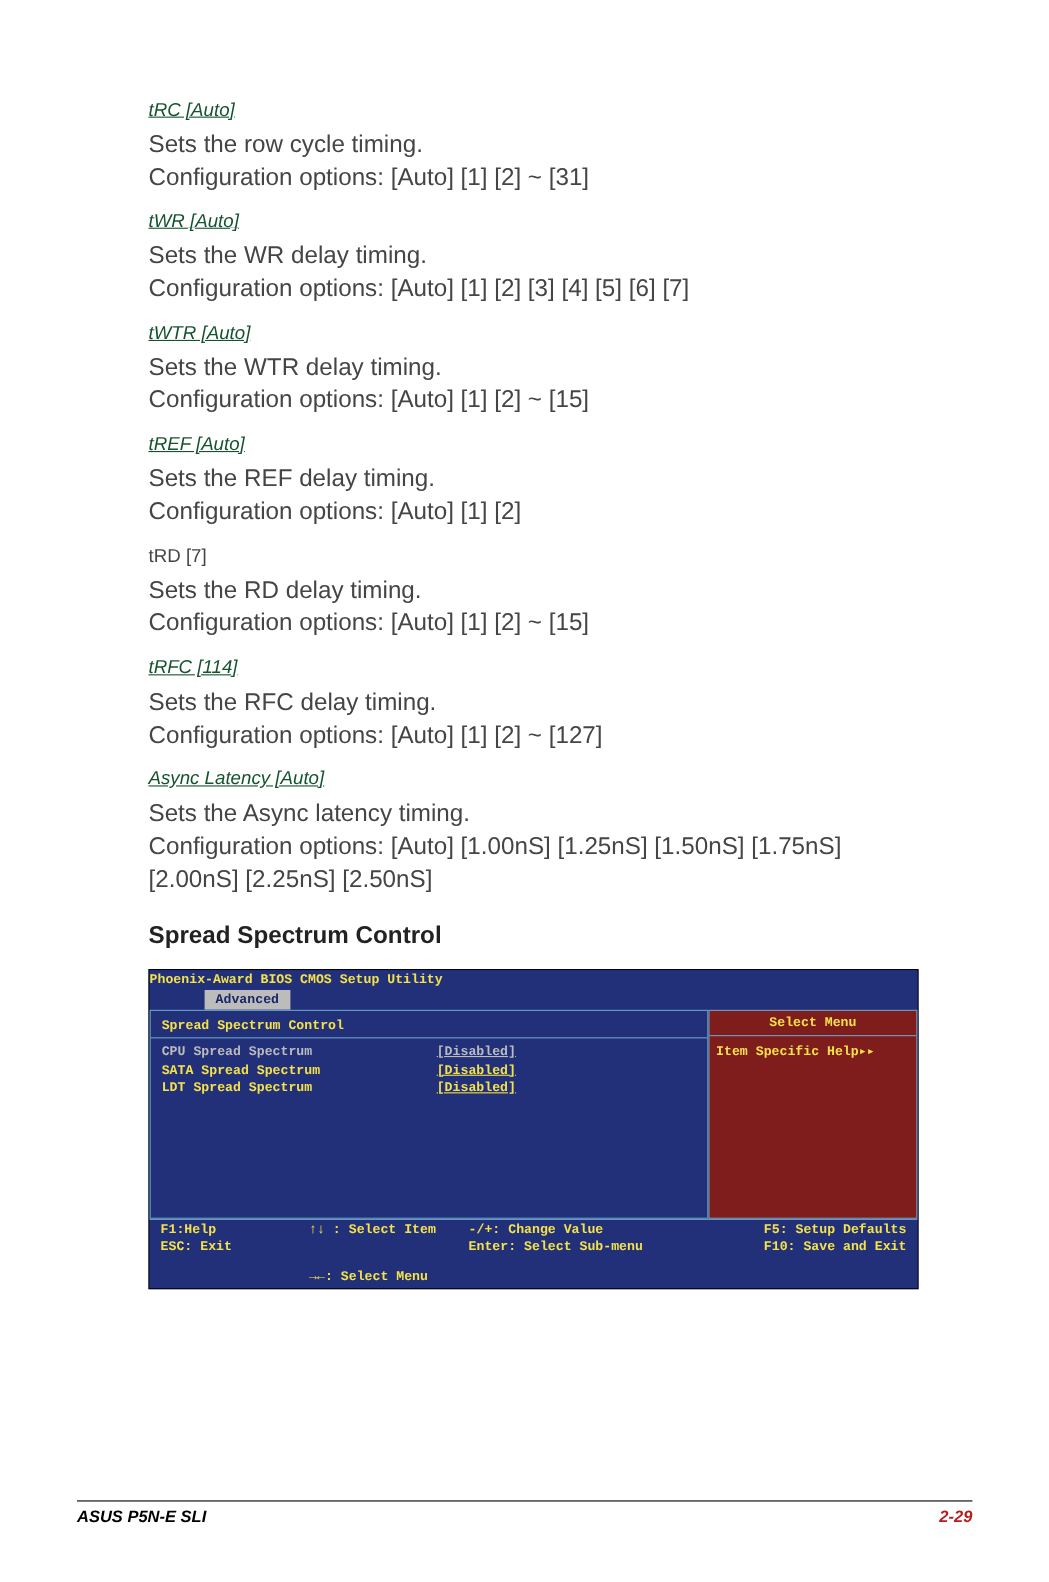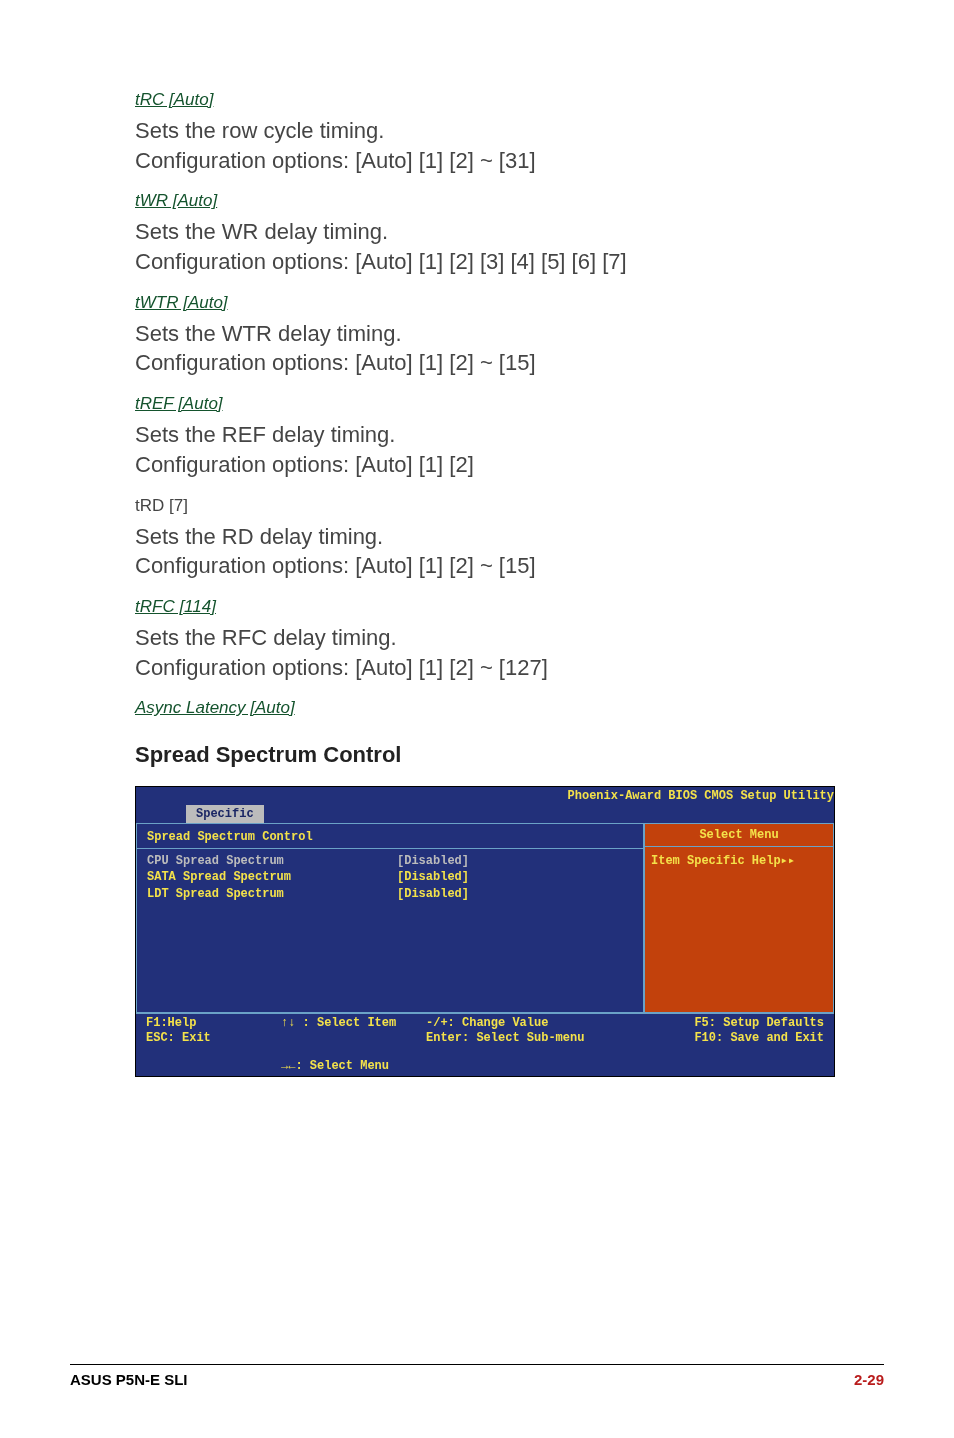--- a/index.html
+++ b/index.html
@@ -45,21 +45,21 @@
     border: 1px solid #000;
     width: 700px;
     margin: 0 0 0 0;
     font-family: "Courier New", monospace;
     font-size: 12px;
     background: #22307a;
   }
   .bios-titlebar {
     background: #22307a;
     color: #f4e24a;
-    text-align: right;
+    text-align: left;
     padding: 2px 0;
     font-weight: bold;
   }
   .bios-tabrow {
     background: #22307a;
     padding: 0 0 0 50px;
     height: 18px;
   }
   .bios-tab {
     display: inline-block;
@@ -75,21 +75,21 @@
   }
   .bios-left {
     flex: 1;
     border: 1px solid #6ba2c7;
     background: #22307a;
     padding: 4px 0 0 0;
   }
   .bios-right {
     width: 190px;
     border: 1px solid #6ba2c7;
-    background: #c2410c;
+    background: #7f1d1d;
     padding: 0;
   }
   .bios-subheader {
     color: #f4e24a;
     font-weight: bold;
     padding: 2px 10px 4px 10px;
   }
   .bios-selectmenu {
     color: #f4e24a;
     font-weight: bold;
@@ -111,20 +111,21 @@
     line-height: 1.35;
   }
   .bios-label {
     width: 250px;
     color: #f4e24a;
     font-weight: bold;
   }
   .bios-value {
     color: #f4e24a;
     font-weight: bold;
+    text-decoration: underline;
   }
   .bios-row.gray .bios-label,
   .bios-row.gray .bios-value {
     color: #bcbcbc;
   }
   .bios-footer {
     background: #22307a;
     color: #f4e24a;
     font-weight: bold;
     display: flex;
@@ -149,20 +150,21 @@
     padding: 0 70px;
   }
   .page-footer hr {
     border: none;
     border-top: 1px solid #000;
     margin-bottom: 6px;
   }
   .page-footer .row {
     display: flex;
     justify-content: space-between;
+    font-style: italic;
   }
   .page-footer .left {
     font-family: Arial, sans-serif;
     font-size: 15px;
     font-weight: bold;
     color: #000;
   }
   .page-footer .right {
     font-family: Arial, sans-serif;
     font-size: 15px;
@@ -200,28 +202,29 @@
     <div class="item-desc">Sets the RD delay timing.<br>Configuration options: [Auto] [1] [2] ~ [15]</div>
   </div>
 
   <div class="item-block">
     <div class="item-title">tRFC [114]</div>
     <div class="item-desc">Sets the RFC delay timing.<br>Configuration options: [Auto] [1] [2] ~ [127]</div>
   </div>
 
   <div class="item-block">
     <div class="item-title">Async Latency [Auto]</div>
+    <div class="item-desc">Sets the Async latency timing.<br>Configuration options: [Auto] [1.00nS] [1.25nS] [1.50nS] [1.75nS] [2.00nS] [2.25nS] [2.50nS]</div>
   </div>
 
   <div class="section-heading">Spread Spectrum Control</div>
 
   <div class="bios-box">
     <div class="bios-titlebar">Phoenix-Award BIOS CMOS Setup Utility</div>
     <div class="bios-tabrow">
-      <span class="bios-tab">Specific</span>
+      <span class="bios-tab">Advanced</span>
     </div>
     <div class="bios-body">
       <div class="bios-left">
         <div class="bios-subheader">Spread Spectrum Control</div>
         <div class="bios-settings">
           <div class="bios-row gray">
             <span class="bios-label">CPU Spread Spectrum</span>
             <span class="bios-value">[Disabled]</span>
           </div>
           <div class="bios-row">

